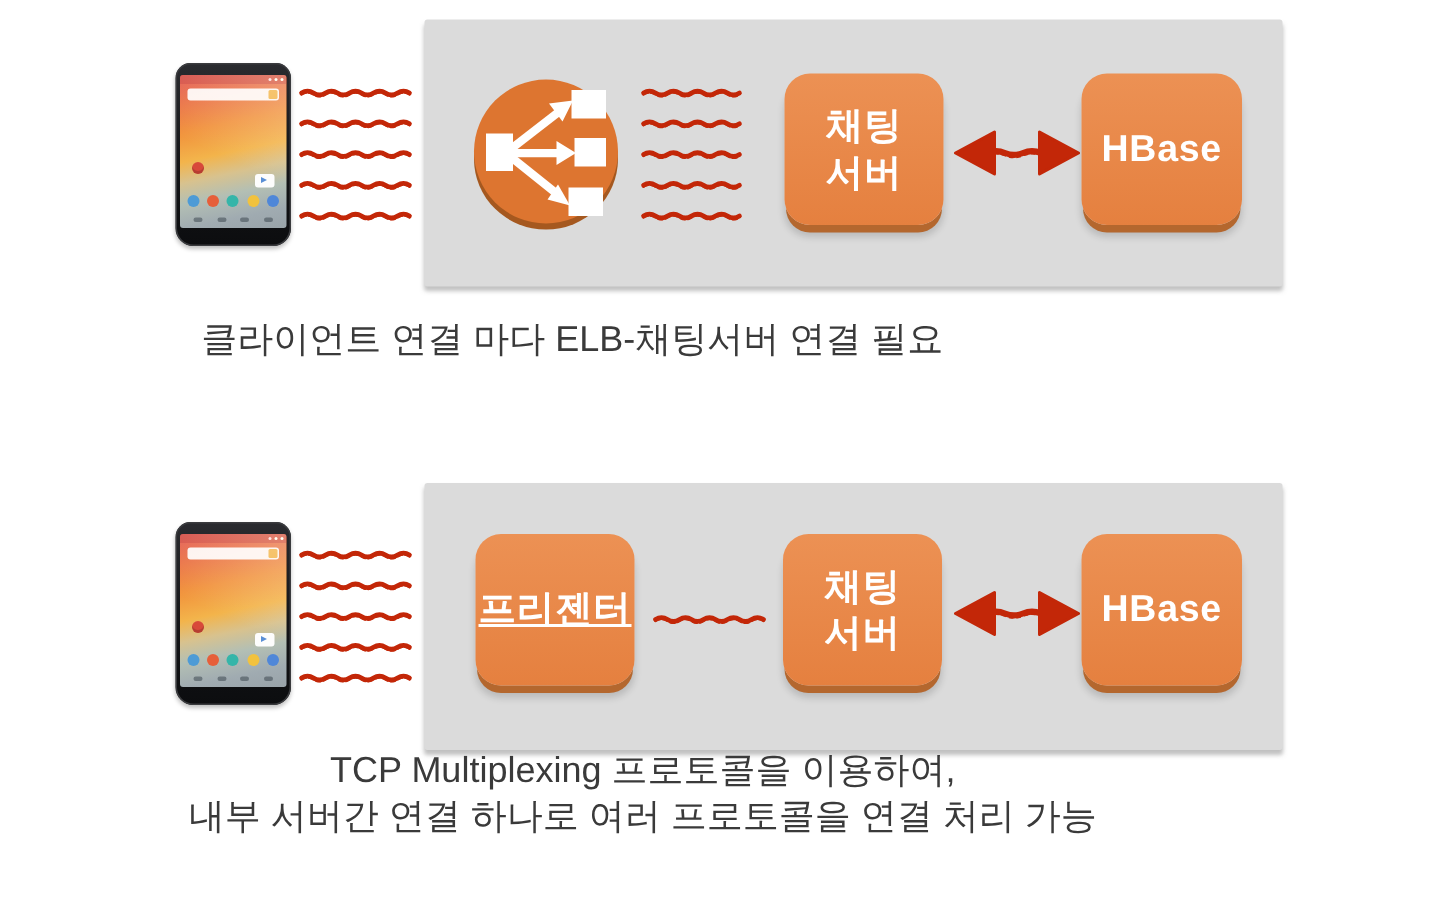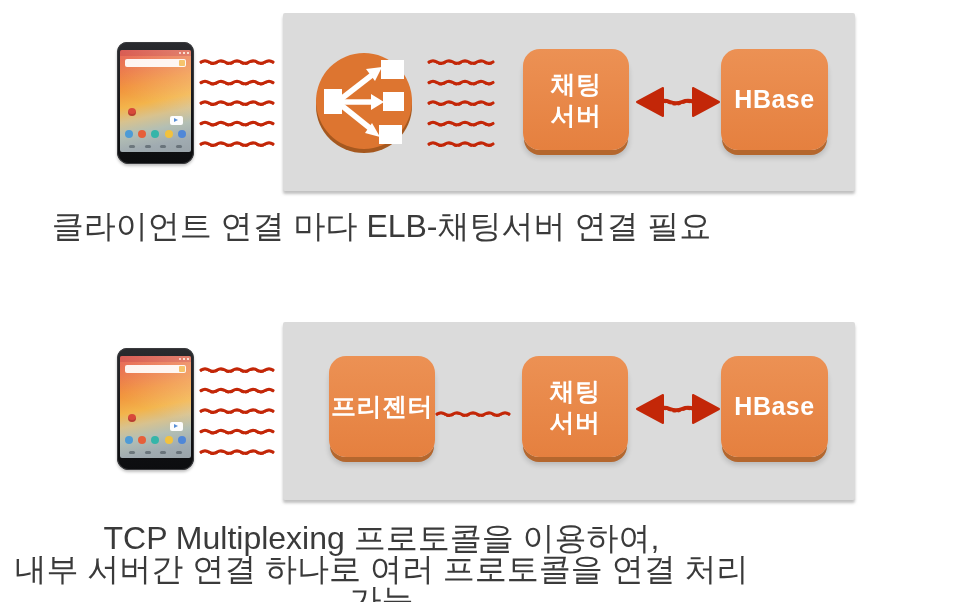--- a/index.html
+++ b/index.html
@@ -12,44 +12,44 @@
   #panel-2{top:322px;}
 
   
   .node{position:absolute;width:106px;height:101px;border-radius:17px;
         background:linear-gradient(180deg,#ec9154 0%,#e5803f 100%);
         box-shadow:0 6px 0 -1px #b4672e,0 8px 5px rgba(0,0,0,.15);
         color:#ffffff;display:flex;flex-direction:column;align-items:center;justify-content:center;
         font-size:25px;font-weight:700;line-height:1.22;text-align:center;letter-spacing:.5px;}
   #chat-server-1{left:523px;top:49px;}
   #hbase-1{left:721px;top:49px;width:107px;}
-  #presenter{left:329px;top:356px;}
+  #presenter{left:317px;top:356px;text-decoration:underline;}
   #chat-server-2{left:522px;top:356px;}
   #hbase-2{left:721px;top:356px;width:107px;}
 
   
   .elb{position:absolute;left:314px;top:51px;width:100px;height:104px;}
 
   
   .squiggles{position:absolute;}
   #client-conn-1{left:199px;top:56px;width:82px;height:94px;}
   #elb-conn-1{left:427px;top:56px;width:72px;height:94px;}
   #client-conn-2{left:199px;top:364px;width:82px;height:94px;}
   #internal-conn{left:435px;top:406px;width:76px;height:12px;}
 
   
   .link-arrow{position:absolute;width:84px;height:44px;}
   #arrow-1{left:636px;top:80px;}
   #arrow-2{left:636px;top:387px;}
 
   
   .caption{position:absolute;left:0;width:763px;text-align:center;color:#3a3a3a;
-           font-size:32px;line-height:31px;}
+           font-size:24px;line-height:31px;}
   #caption-1{top:211px;}
-  #caption-2{top:523px;}
+  #caption-2{top:498px;margin-left:47px;}
 
   
   .phone{position:absolute;left:117px;width:77px;height:122px;border-radius:10px 10px 12px 12px;
          background:linear-gradient(180deg,#2a2b2f 0%,#141518 55%,#0c0d0f 100%);
          box-shadow:inset 0 0 0 1px #3a3b3e,0 2px 3px rgba(0,0,0,.25);}
   #phone-1{top:42px;}
   #phone-2{top:348px;}
   .screen{position:absolute;left:3px;right:3px;top:8px;bottom:12px;border-radius:2px;overflow:hidden;
           background:linear-gradient(168deg,#e0473c 0%,#e96a3b 16%,#f1923c 33%,#f3b44b 50%,#d8c28e 62%,#b3bfb4 74%,#a0abb1 88%,#99a3a9 100%);}
   .screen::after{content:"";position:absolute;inset:0;

